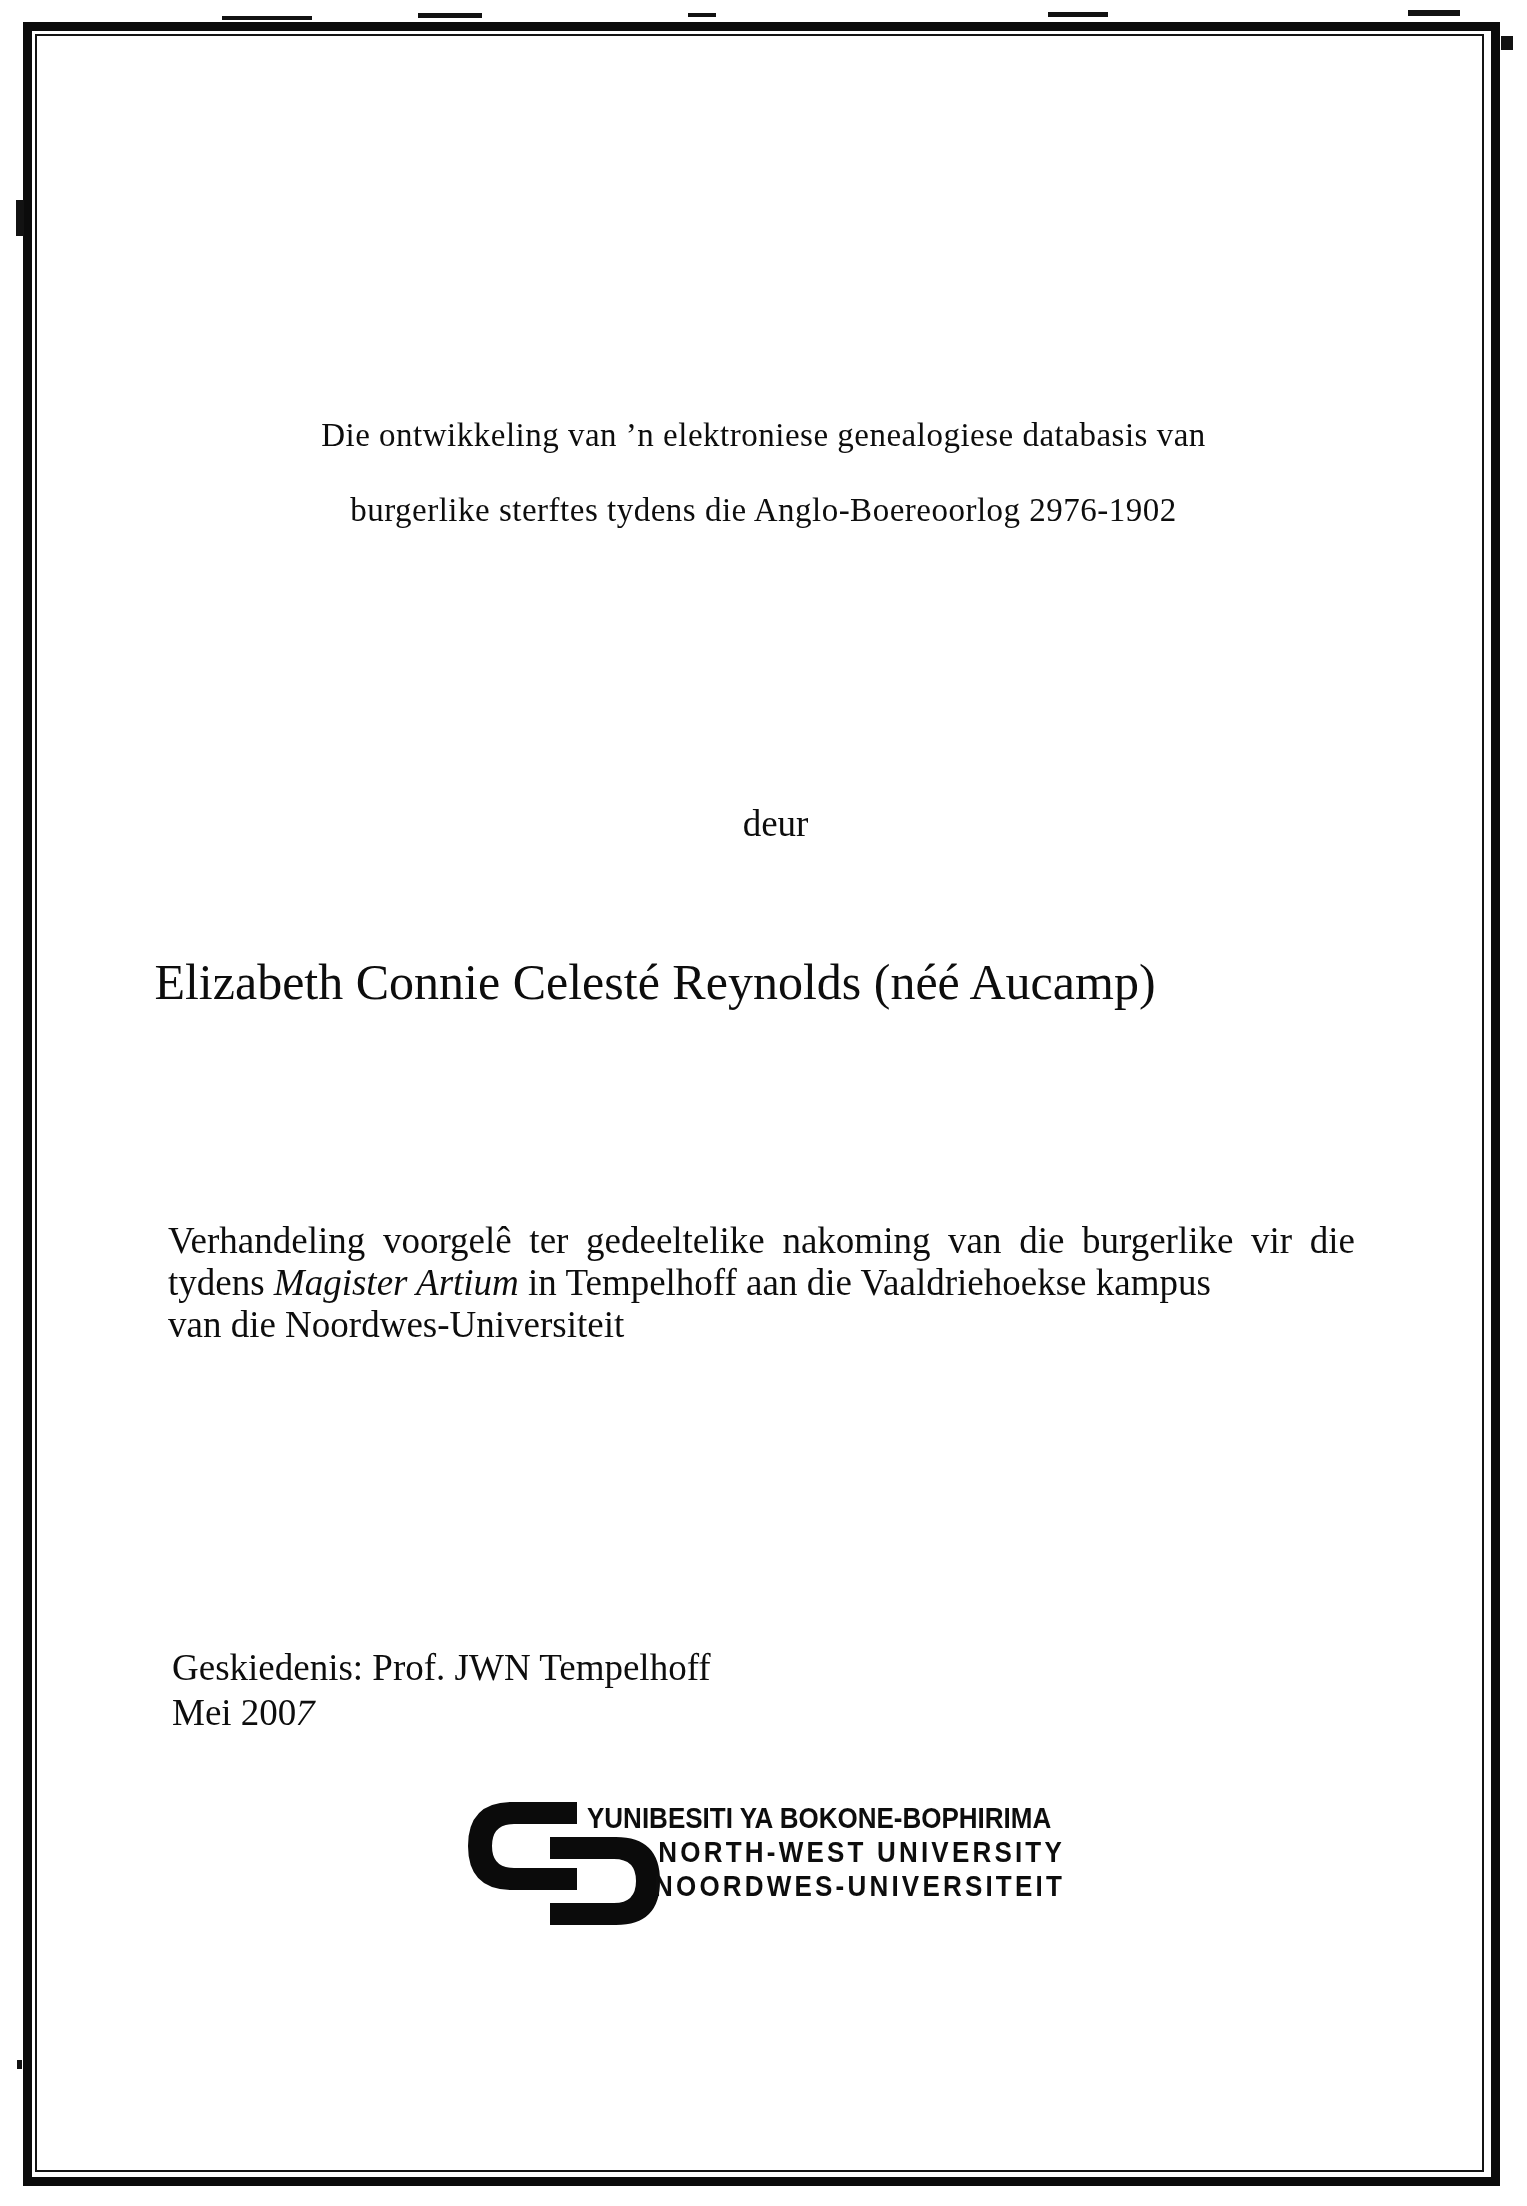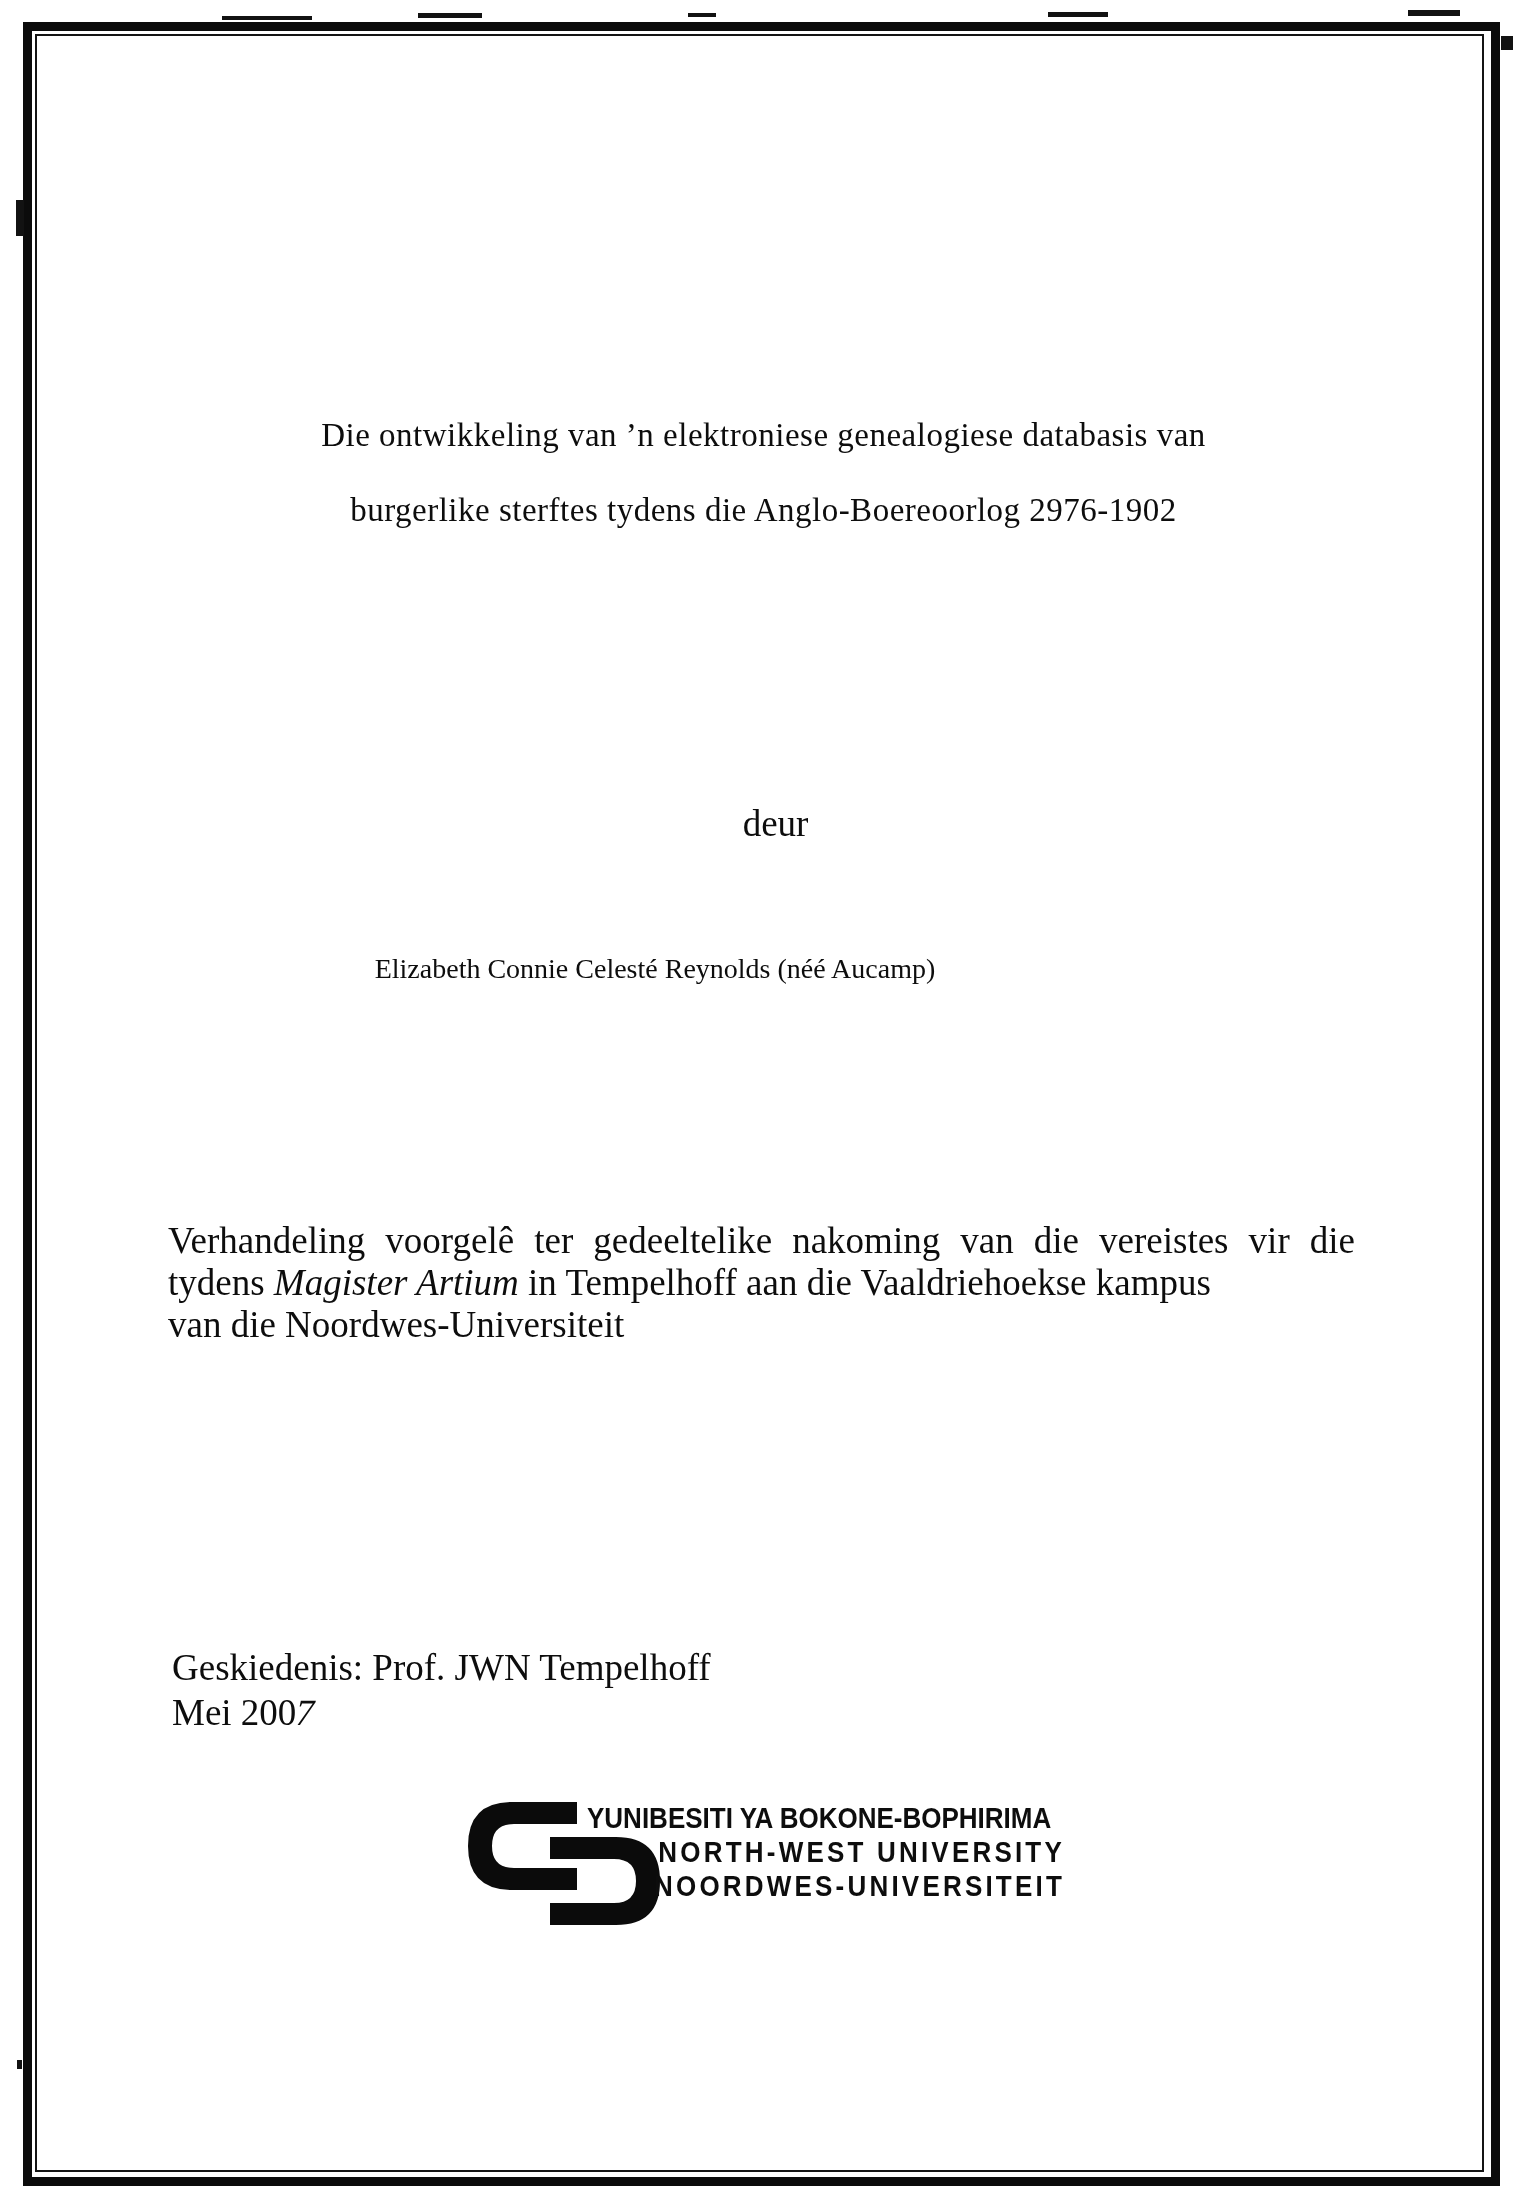--- a/index.html
+++ b/index.html
@@ -57,21 +57,21 @@
     width: 1527px;
     text-align: center;
     font-size: 37px;
     margin-left: 12px;
   }
   .author {
     position: absolute;
     left: 0; top: 953px;
     width: 1310px;
     text-align: center;
-    font-size: 28px;
+    font-size: 50px;
   }
   .submission {
     position: absolute;
     left: 168px; top: 1220px;
     width: 1187px;
     font-size: 37px;
     line-height: 42px;
   }
   .submission .justified {
     text-align: justify;
@@ -128,21 +128,21 @@
   <div class="title-block">
     <div>Die ontwikkeling van ’n elektroniese genealogiese databasis van</div>
     <div>burgerlike sterftes tydens die Anglo-Boereoorlog 2976-1902</div>
   </div>
 
   <div class="byline">deur</div>
 
   <div class="author">Elizabeth Connie Celesté Reynolds (néé Aucamp)</div>
 
   <div class="submission">
-    <div class="justified">Verhandeling voorgelê ter gedeeltelike nakoming van die vereistes vir die</div>
+    <div class="justified">Verhandeling voorgelê ter gedeeltelike nakoming van die burgerlike vir die</div>
     <div><span>tydens </span><span class="italic">Magister Artium</span><span> in Tempelhoff aan die Vaaldriehoekse kampus</span></div>
     <div>van die Noordwes-Universiteit</div>
   </div>
 
   <div class="supervisor-block">
     <div>Geskiedenis: Prof. JWN Tempelhoff</div>
     <div class="date-line"><span>Mei 200</span><span class="date-last">7</span></div>
   </div>
 
   <svg class="logo-mark" viewBox="0 0 192 123" xmlns="http://www.w3.org/2000/svg" aria-hidden="true">

